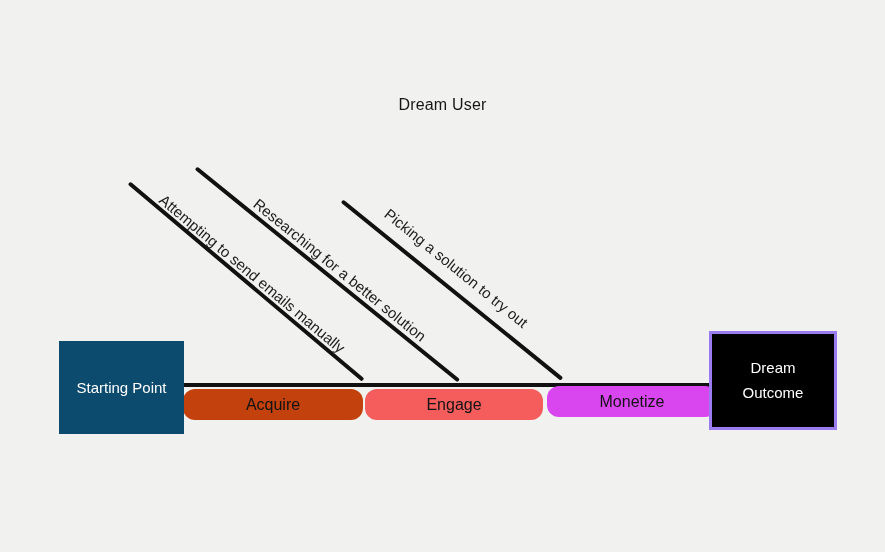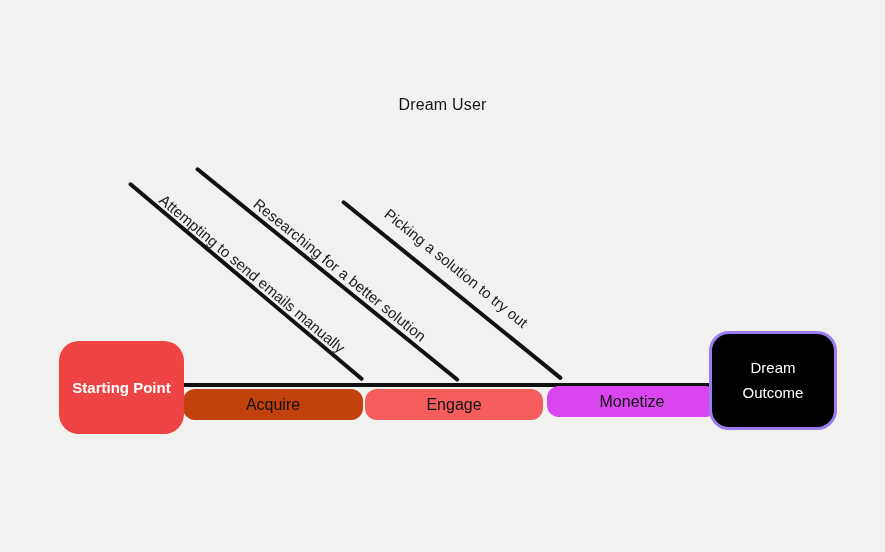--- a/index.html
+++ b/index.html
@@ -34,21 +34,21 @@
   #branch-label-2 { left:392px; top:205px; transform:rotate(39deg); }
   
   #axis {
     position:absolute; left:182px; top:383px;
     width:530px; height:4px; background:#111;
   }
   
   .node {
     position:absolute; display:flex;
     align-items:center; justify-content:center;
-    font-size:15px; font-weight:500; text-align:center;border-radius:20px;
+    font-size:15px; font-weight:500; text-align:center;
   }
   #start-node { left:59px; top:341px; width:125px; height:93px; z-index:2; }
   #end-node {
     left:709px; top:331px; width:128px; height:99px;
     border:3px solid; line-height:1.65; z-index:3;
   }
   #end-node .node-label { width:84px; }
   
   .phase {
     position:absolute; height:31px; border-radius:12px;
@@ -79,21 +79,21 @@
   <div class="phase" id="phase-0" style="background-color: #c2410c;">
     <span class="phase-label">Acquire</span>
   </div>
   <div class="phase" id="phase-1" style="background-color: rgb(245, 92, 92);">
     <span class="phase-label">Engage</span>
   </div>
   <div class="phase" id="phase-2" style="background-color: #d946ef;">
     <span class="phase-label">Monetize</span>
   </div>
 
-  <div class="node" id="start-node" style="background-color: #ef4444; font-weight: bold;">
+  <div class="node" id="start-node" style="background-color: #0c4a6e;">
     <span class="node-label" style="color: rgb(255, 255, 255);">Starting Point</span>
   </div>
 
   <div class="node" id="end-node" style="background-color: rgb(0, 0, 0); border-color: rgb(155, 124, 240);">
     <span class="node-label" style="color: rgb(255, 255, 255);">Dream Outcome</span>
   </div>
 
 </div>
 
 </body></html>

